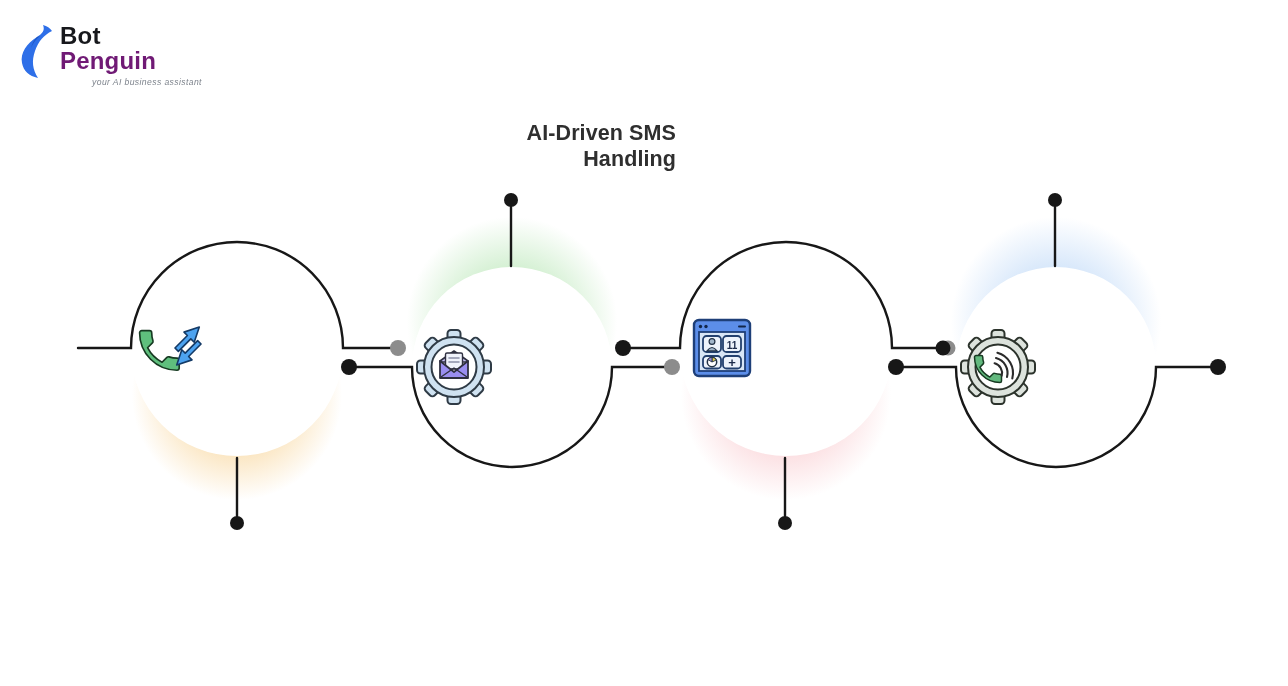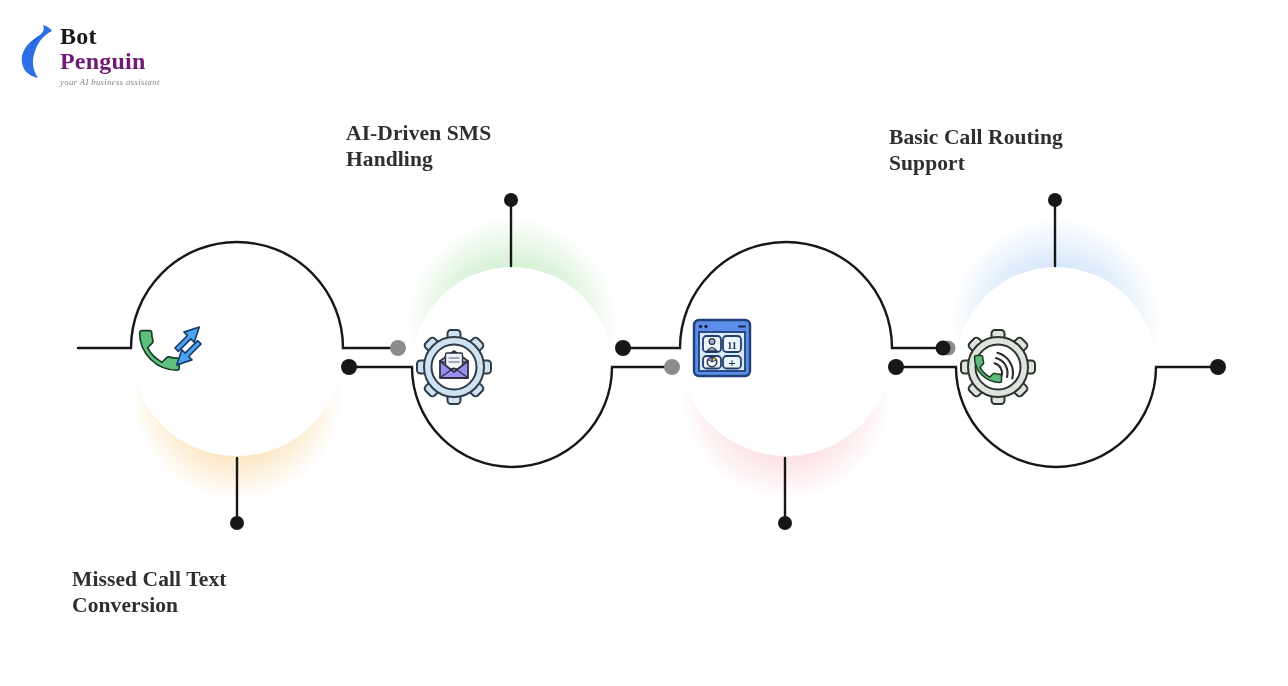--- a/index.html
+++ b/index.html
@@ -1,37 +1,37 @@
 <!DOCTYPE html>
 <html><head>
 <meta charset="utf-8">
 <style>
   html,body{margin:0;padding:0;background:#ffffff;}
   #canvas{
     position:relative;width:1277px;height:686px;background:#ffffff;overflow:hidden;
-    font-family:Liberation Serif, serif;
+    font-family:Liberation Sans, sans-serif;
   }
   
   .logo{position:absolute;left:16px;top:24px;display:flex;align-items:flex-start;gap:6px;}
   .logo-text{display:flex;flex-direction:column;line-height:1;}
   .logo-bot{font-size:24px;font-weight:800;color:#17181c;letter-spacing:.2px;}
   .logo-penguin{font-size:24px;font-weight:800;color:#701a75;margin-top:1px;letter-spacing:.2px;}
-  .logo-tagline{font-size:8.6px;font-style:italic;color:#7d838c;margin-top:5px;letter-spacing:.4px;}
+  .logo-tagline{font-size:8.6px;font-style:italic;color:#7d838c;margin-top:5px;letter-spacing:.4px;margin-left:32px;}
   
   .glow{position:absolute;width:292px;height:292px;border-radius:50%;z-index:1;opacity:.95;
         background:radial-gradient(circle closest-side,var(--glow) 0%,transparent 72%);}
   .circle{position:absolute;border-radius:50%;background:#ffffff;z-index:2;
           display:flex;align-items:center;justify-content:flex-start;}
   .circle.big{width:212px;height:212px;}
   .circle.small{width:200px;height:200px;}
   .icon{width:84px;height:84px;display:block;}
   
   #wires{position:absolute;left:0;top:0;z-index:4;pointer-events:none;}
   
-  .feature-label{position:absolute;width:330px;text-align:left;z-index:5;
+  .feature-label{position:absolute;width:330px;text-align:right;z-index:5;
                  font-size:21.5px;font-weight:700;color:#2f2f2f;line-height:1.22;
                  white-space:pre-line;letter-spacing:.1px;}
 </style>
 </head>
 <body>
 
 <div id="canvas">
 
   <div class="logo">
     <svg width="38" height="54" viewBox="0 0 38 54">
@@ -145,20 +145,16 @@
       <circle cx="943" cy="348" r="7.5" fill="#171717"></circle>
       <circle cx="896" cy="367" r="8" fill="#171717"></circle>
       <circle cx="1218" cy="367" r="8" fill="#171717"></circle>
       <circle cx="237" cy="523" r="7" fill="#171717"></circle>
       <circle cx="511" cy="200" r="7" fill="#171717"></circle>
       <circle cx="785" cy="523" r="7" fill="#171717"></circle>
       <circle cx="1055" cy="200" r="7" fill="#171717"></circle>
     </g>
   </svg>
 
-  <div class="feature-label" style="left:72px;top:566px;">Missed Call Text
-Conversion</div>
   <div class="feature-label" style="left:346px;top:120px;">AI-Driven SMS
 Handling</div>
-  <div class="feature-label" style="left:889px;top:124px;">Basic Call Routing
-Support</div>
 
 </div>
 
 </body></html>

